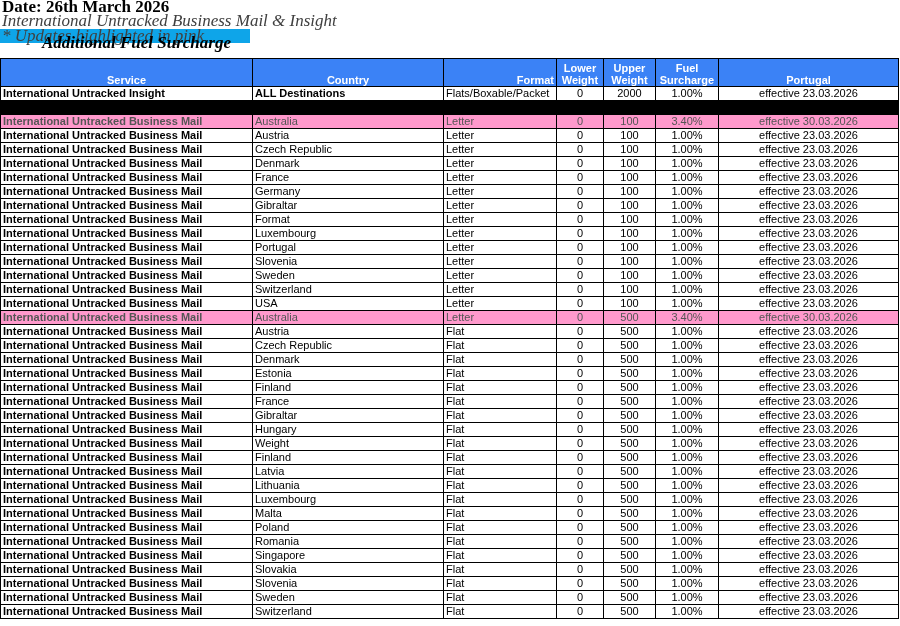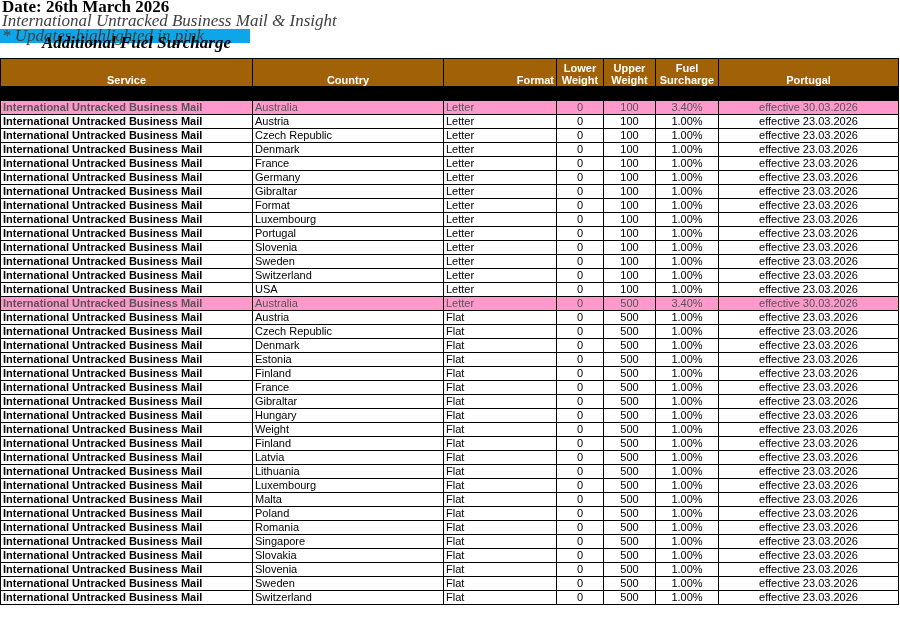--- a/index.html
+++ b/index.html
@@ -4,21 +4,21 @@
 <style>
   html, body { margin:0; padding:0; background:#ffffff; }
   body { width:900px; height:626px; overflow:hidden; position:relative; font-family:"Liberation Sans", sans-serif; color:#000; }
   .meta { position:absolute; left:2px; font-size:17px; line-height:14px; white-space:nowrap;font-family:Liberation Serif, serif; }
   #m-date { top:0px; font-weight:bold; }
   #m-sub { top:14px; font-style:italic; color:#404040; }
   #m-note { top:29px; left:0; width:250px; height:14px; background:#0ea5e9; font-style:italic; color:#404040; padding-left:2px; box-sizing:border-box; }
   #m-title { top:36px; font-style:italic; font-weight:bold;margin-left:40px; }
   table { position:absolute; left:0; top:58px; border-collapse:collapse; table-layout:fixed; width:898px; font-size:11px; }
   td, th { border:1px solid #000; padding:0 2px; height:13px; line-height:13px; white-space:nowrap; overflow:hidden; }
-  th { background:#a16207; color:#ffffff; font-weight:bold; vertical-align:bottom; height:27px; line-height:12px; text-align:center; }
+  th { background:#3b82f6; color:#ffffff; font-weight:bold; vertical-align:bottom; height:27px; line-height:12px; text-align:center; }
   th.left { text-align:right; }
   td.c { text-align:center; }
   td.svc { font-weight:bold; }
   tr.sep td { background:#000; height:13px; }
   tr.pink td { background:#ff99cc; color:#555555; font-weight:normal; }
   tr.pink td.svc { font-weight:bold; color:#555555; }
 </style>
 </head>
 <body>
 
@@ -45,20 +45,29 @@
       <th style="white-space:pre-line">Lower
 Weight</th>
       <th style="white-space:pre-line">Upper
 Weight</th>
       <th style="white-space:pre-line">Fuel
 Surcharge</th>
       <th>Portugal</th>
     </tr>
   </thead>
   <tbody id="tbody">
+      <tr>
+        <td class="svc">International Untracked Insight</td>
+        <td style="font-weight: bold;">ALL Destinations</td>
+        <td>Flats/Boxable/Packet</td>
+        <td class="c">0</td>
+        <td class="c">2000</td>
+        <td class="c">1.00%</td>
+        <td class="c">effective 23.03.2026</td>
+      </tr>
       <tr class="sep">
         <td colspan="7"></td>
       </tr>
       <tr class="pink">
         <td class="svc">International Untracked Business Mail</td>
         <td>Australia</td>
         <td>Letter</td>
         <td class="c">0</td>
         <td class="c">100</td>
         <td class="c">3.40%</td>

